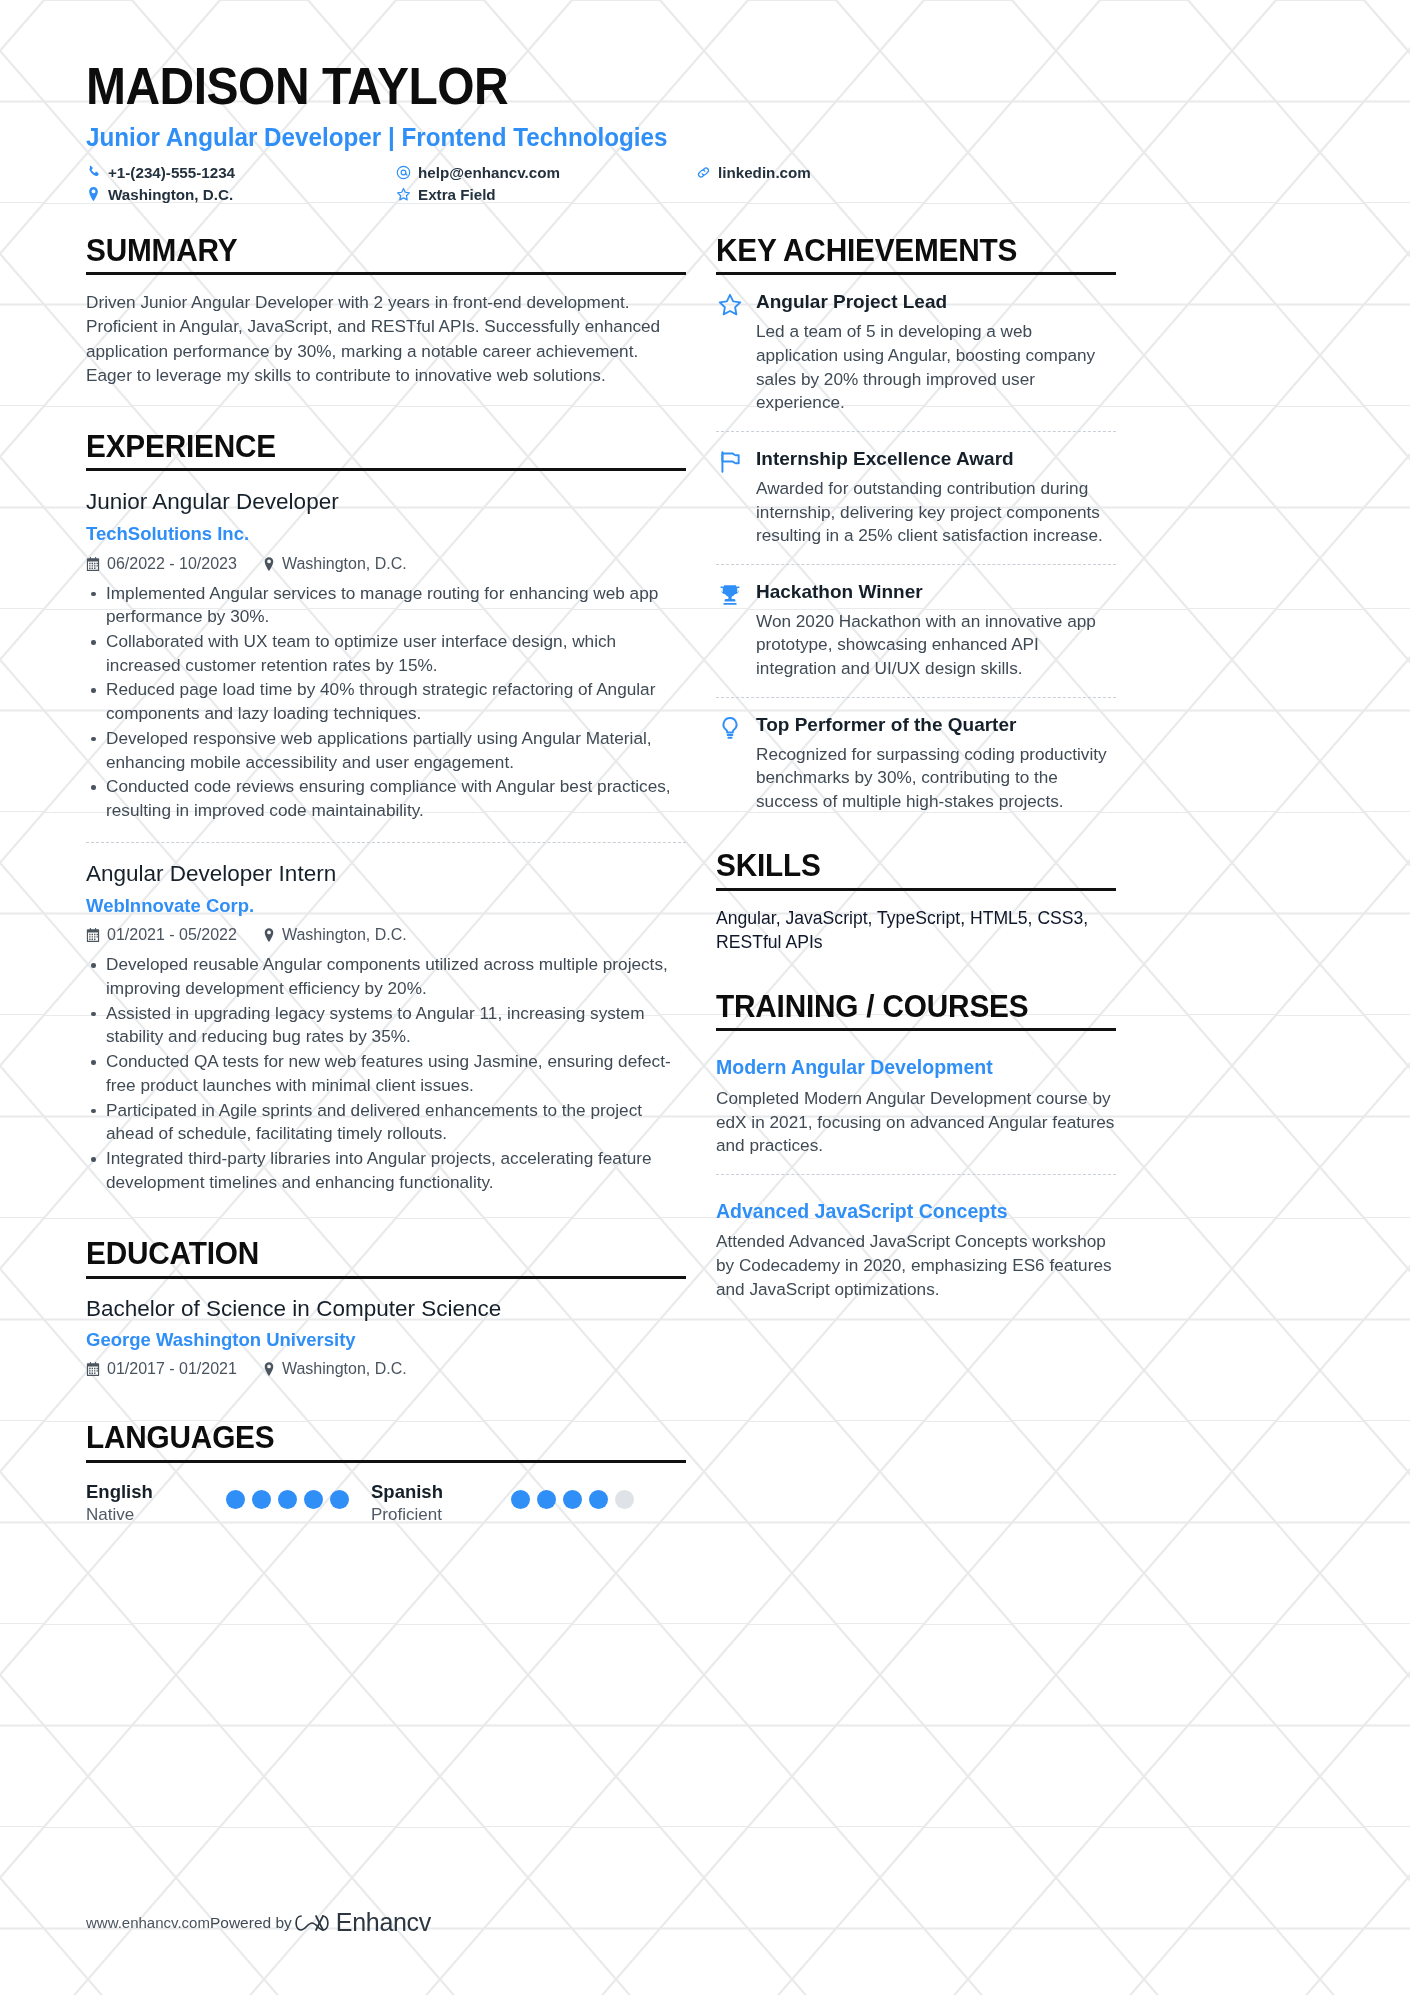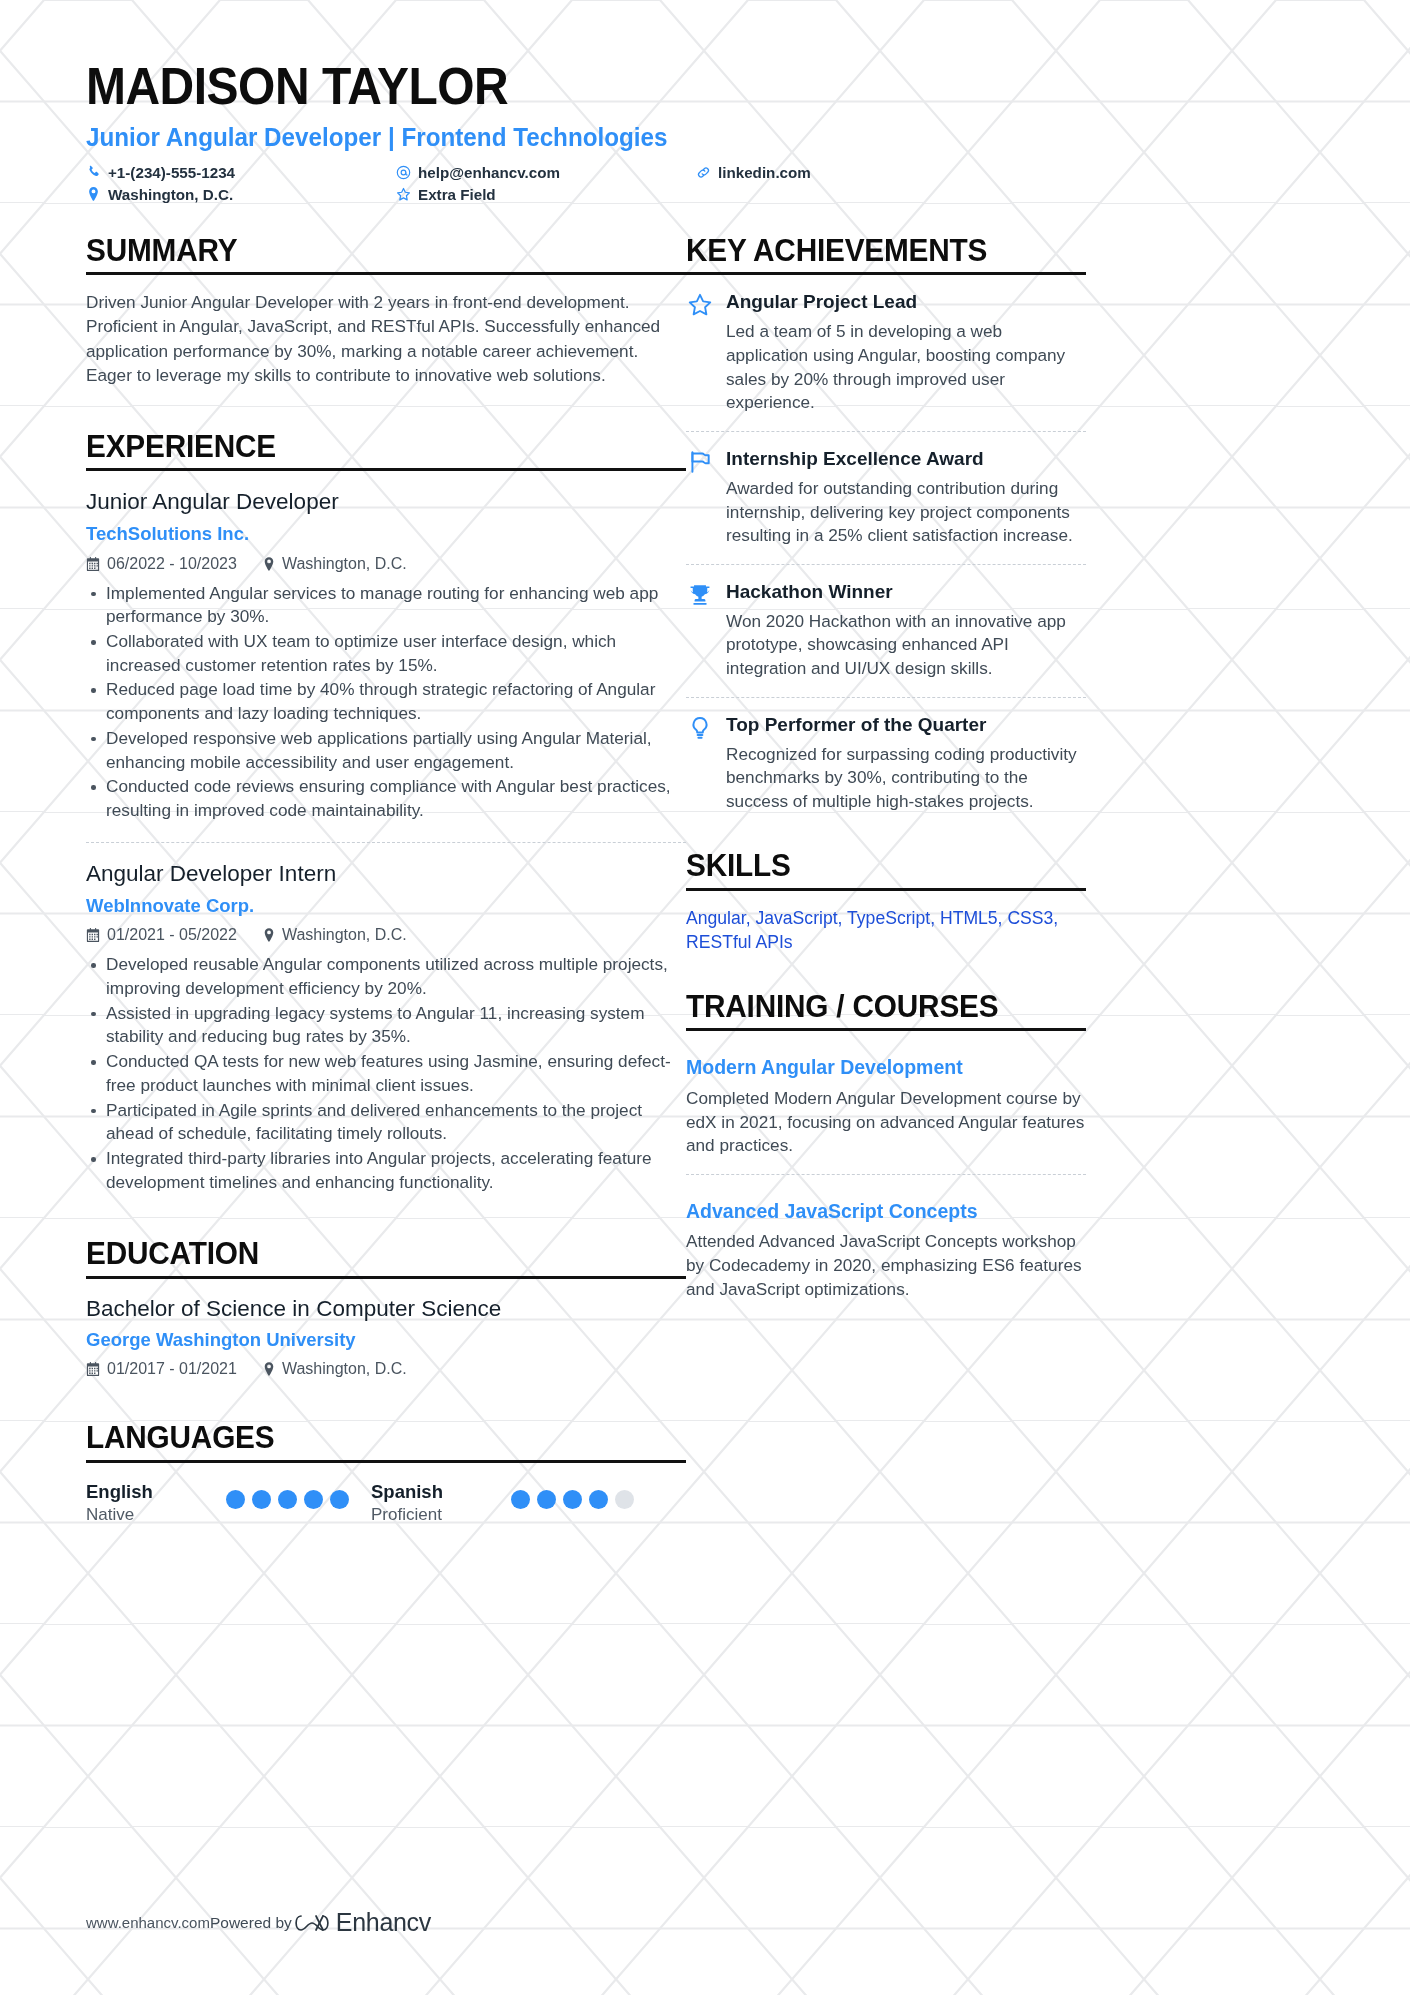--- a/index.html
+++ b/index.html
@@ -35,21 +35,21 @@
     grid-template-columns: 310px 300px auto;
     row-gap: 5px;
   }
   .contact-item { display: flex; align-items: center; gap: 7px; font-size: 15.2px;
     font-weight: 700; color: #23313f;
     font-family: "Liberation Sans Narrow", "Liberation Sans", sans-serif; }
   .contact-item .ic { color: #2f8ff7; display: inline-flex; width: 15px; justify-content: center; flex: none; }
   .contact-item .ic svg { display: block; }
 
   
-  .cols { display: flex; margin-top: 30px; }
+  .cols { display: flex; gap: 30px; margin-top: 30px; }
   .col-left { width: 600px; flex: none; }
   .col-right { width: 400px; flex: none; padding-top: 0px; }
 
   
   .sec { margin-bottom: 4px; }
   .sec-title {
     font-family: "Liberation Sans Narrow", "Liberation Sans", sans-serif;
     font-weight: 700; font-size: 31px; color: #0d0d0d;
     text-transform: uppercase; letter-spacing: -0.2px; line-height: 1.15;
     transform: scaleX(0.96); transform-origin: left center;
@@ -109,21 +109,21 @@
   .ach + .ach { border-top: 1px dashed #c9cfd6; margin-top: 16px; }
   .ach-ic { width: 28px; flex: none; color: #2f8ff7; padding-top: 2px; display: flex; justify-content: center; }
   .ach-body { flex: 1; }
   .ach-title {
     font-family: "Liberation Sans Narrow", "Liberation Sans", sans-serif;
     font-weight: 700; font-size: 19px; color: #15202b; line-height: 1.25;
   }
   .ach-desc { font-size: 17.2px; line-height: 1.38; color: #3f4a55; margin-top: 6px; }
 
   
-  .skills-txt { font-size: 17.6px; line-height: 1.40; color: #1d4ed8; margin-top: 15px; }
+  .skills-txt { font-size: 17.6px; line-height: 1.40; color: #0f172a; margin-top: 15px; }
 
   
   .course { padding-top: 24px; }
   .course + .course { border-top: 1px dashed #c9cfd6; margin-top: 16px; }
   .course-title {
     font-family: "Liberation Sans Narrow", "Liberation Sans", sans-serif;
     font-weight: 700; font-size: 19.5px; color: #2f8ff7; line-height: 1.25;
   }
   .course-desc { font-size: 17.2px; line-height: 1.38; color: #3f4a55; margin-top: 7px; }
 

